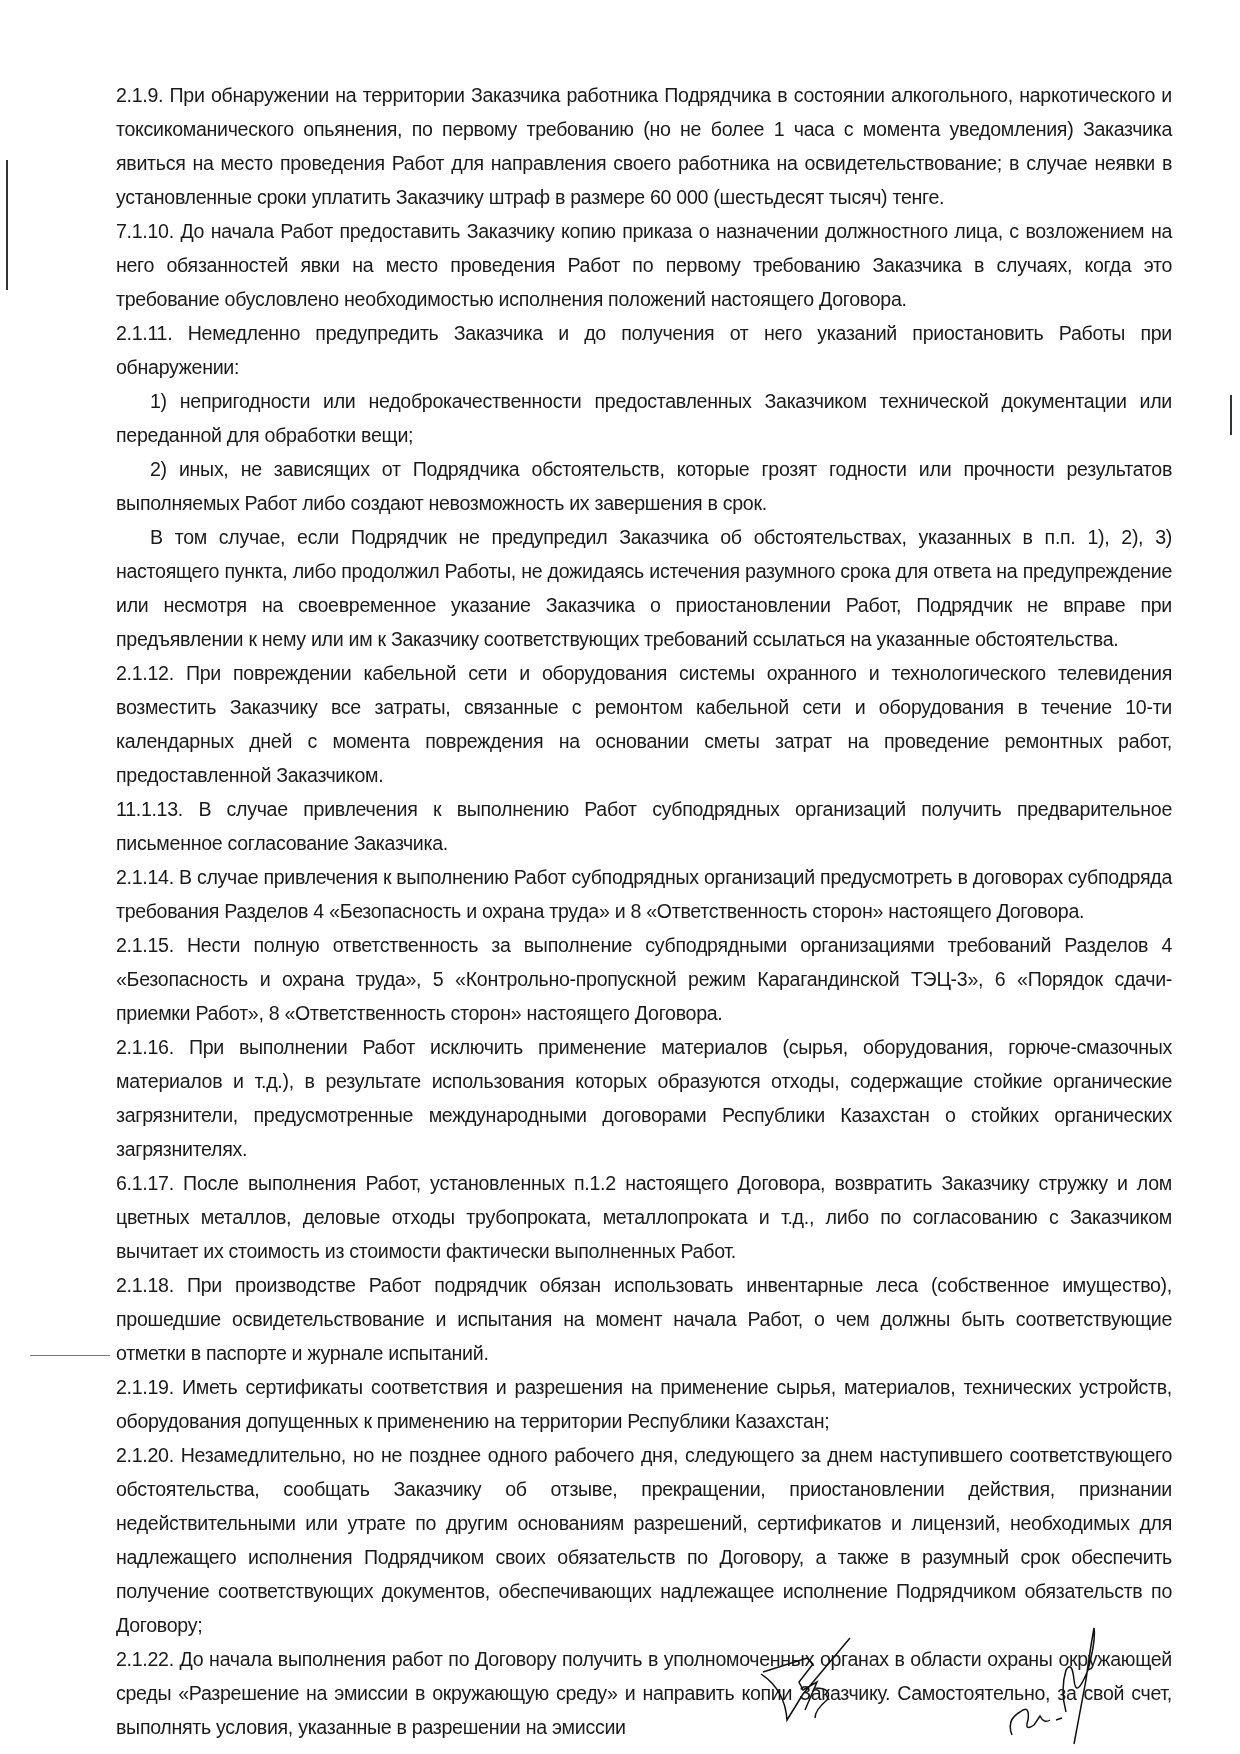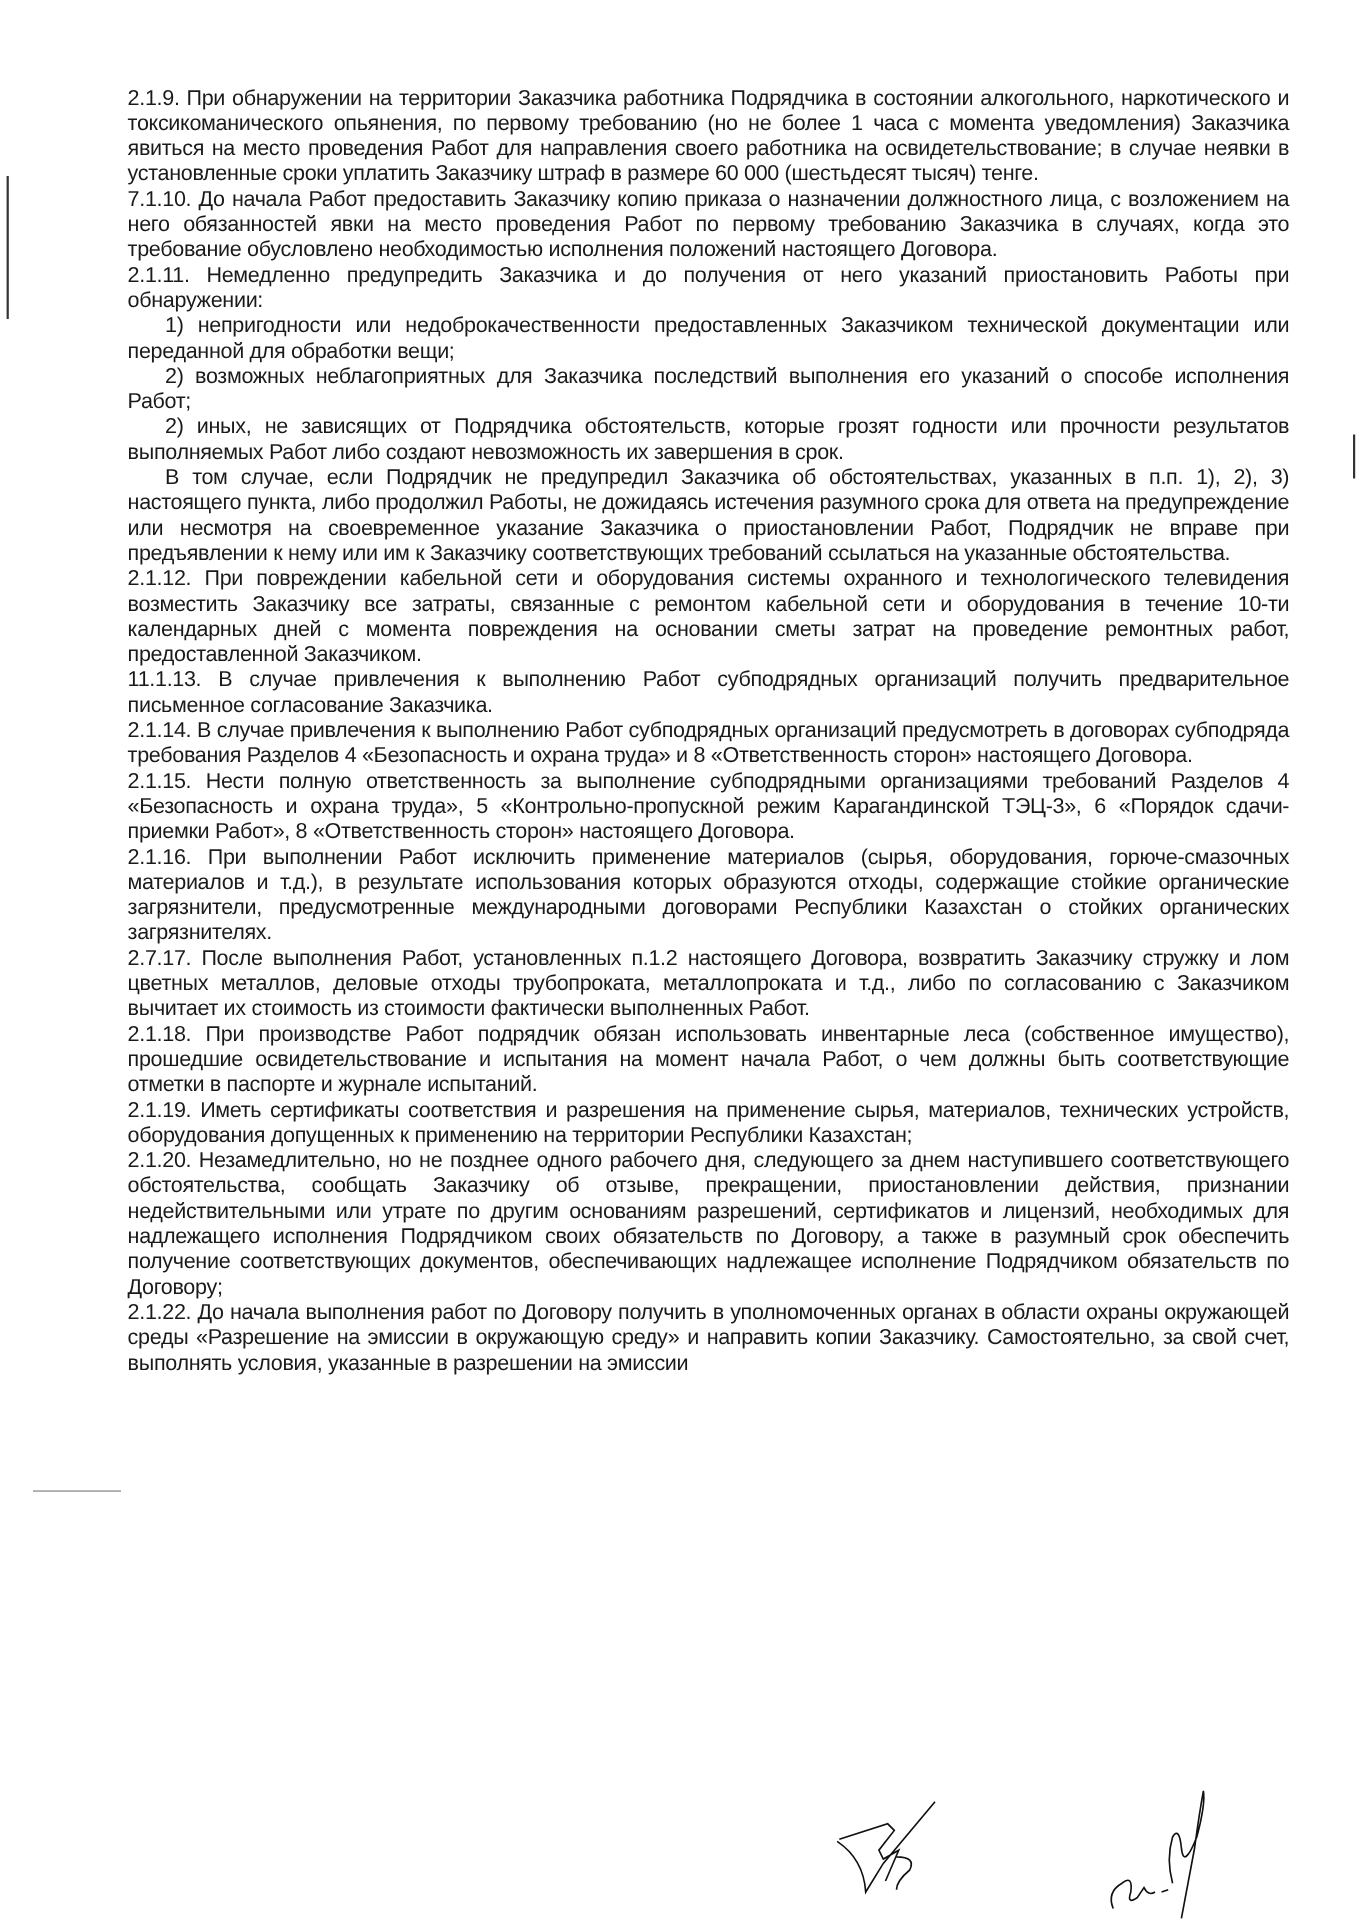--- a/index.html
+++ b/index.html
@@ -1,43 +1,42 @@
 <!DOCTYPE html>
 <html><head>
 <meta charset="utf-8">
 <style>
   html, body { margin: 0; padding: 0; background: #ffffff; }
   body { width: 1240px; height: 1754px; position: relative; overflow: hidden; }
   .page {
     position: absolute; left: 116px; top: 78px; width: 1056px;
-    font-family: "Liberation Sans", sans-serif; font-size: 19.6px; line-height: 23px;
+    font-family: "Liberation Sans", sans-serif; font-size: 19.6px; line-height: 34px;
     color: #1a1a1a; text-align: justify; letter-spacing: -0.3px;
   }
   .p { margin: 0; }
   .ind { text-indent: 34px; }
   .sig { position: absolute; }
   .mark { position: absolute; background: #333; }
 </style>
 </head>
 <body>
 
 <div class="page">
   <p class="p">2.1.9. При обнаружении на территории Заказчика работника Подрядчика в состоянии алкогольного, наркотического и токсикоманического опьянения, по первому требованию (но не более 1 часа с момента уведомления) Заказчика явиться на место проведения Работ для направления своего работника на освидетельствование; в случае неявки в установленные сроки уплатить Заказчику штраф в размере 60 000 (шестьдесят тысяч) тенге.</p>
   <p class="p">7.1.10. До начала Работ предоставить Заказчику копию приказа о назначении должностного лица, с возложением на него обязанностей явки на место проведения Работ по первому требованию Заказчика в случаях, когда это требование обусловлено необходимостью исполнения положений настоящего Договора.</p>
   <p class="p">2.1.11. Немедленно предупредить Заказчика и до получения от него указаний приостановить Работы при обнаружении:</p>
   <p class="p ind">1) непригодности или недоброкачественности предоставленных Заказчиком технической документации или переданной для обработки вещи;</p>
-  <p class="p ind">2) возможных неблагоприятных для Заказчика последствий выполнения его указаний о способе исполнения Работ;</p>
   <p class="p ind">2) иных, не зависящих от Подрядчика обстоятельств, которые грозят годности или прочности результатов выполняемых Работ либо создают невозможность их завершения в срок.</p>
   <p class="p ind">В том случае, если Подрядчик не предупредил Заказчика об обстоятельствах, указанных в п.п. 1), 2), 3) настоящего пункта, либо продолжил Работы, не дожидаясь истечения разумного срока для ответа на предупреждение или несмотря на своевременное указание Заказчика о приостановлении Работ, Подрядчик не вправе при предъявлении к нему или им к Заказчику соответствующих требований ссылаться на указанные обстоятельства.</p>
   <p class="p">2.1.12. При повреждении кабельной сети и оборудования системы охранного и технологического телевидения возместить Заказчику все затраты, связанные с ремонтом кабельной сети и оборудования в течение 10-ти календарных дней с момента повреждения на основании сметы затрат на проведение ремонтных работ, предоставленной Заказчиком.</p>
   <p class="p">11.1.13. В случае привлечения к выполнению Работ субподрядных организаций получить предварительное письменное согласование Заказчика.</p>
   <p class="p">2.1.14. В случае привлечения к выполнению Работ субподрядных организаций предусмотреть в договорах субподряда требования Разделов 4 «Безопасность и охрана труда» и 8 «Ответственность сторон» настоящего Договора.</p>
   <p class="p">2.1.15. Нести полную ответственность за выполнение субподрядными организациями требований Разделов 4 «Безопасность и охрана труда», 5 «Контрольно-пропускной режим Карагандинской ТЭЦ-3», 6 «Порядок сдачи-приемки Работ», 8 «Ответственность сторон» настоящего Договора.</p>
   <p class="p">2.1.16. При выполнении Работ исключить применение материалов (сырья, оборудования, горюче-смазочных материалов и т.д.), в результате использования которых образуются отходы, содержащие стойкие органические загрязнители, предусмотренные международными договорами Республики Казахстан о стойких органических загрязнителях.</p>
-  <p class="p">2.7.17. После выполнения Работ, установленных п.1.2 настоящего Договора, возвратить Заказчику стружку и лом цветных металлов, деловые отходы трубопроката, металлопроката и т.д., либо по согласованию с Заказчиком вычитает их стоимость из стоимости фактически выполненных Работ.</p>
+  <p class="p">6.1.17. После выполнения Работ, установленных п.1.2 настоящего Договора, возвратить Заказчику стружку и лом цветных металлов, деловые отходы трубопроката, металлопроката и т.д., либо по согласованию с Заказчиком вычитает их стоимость из стоимости фактически выполненных Работ.</p>
   <p class="p">2.1.18. При производстве Работ подрядчик обязан использовать инвентарные леса (собственное имущество), прошедшие освидетельствование и испытания на момент начала Работ, о чем должны быть соответствующие отметки в паспорте и журнале испытаний.</p>
   <p class="p">2.1.19. Иметь сертификаты соответствия и разрешения на применение сырья, материалов, технических устройств, оборудования допущенных к применению на территории Республики Казахстан;</p>
   <p class="p">2.1.20. Незамедлительно, но не позднее одного рабочего дня, следующего за днем наступившего соответствующего обстоятельства, сообщать Заказчику об отзыве, прекращении, приостановлении действия, признании недействительными или утрате по другим основаниям разрешений, сертификатов и лицензий, необходимых для надлежащего исполнения Подрядчиком своих обязательств по Договору, а также в разумный срок обеспечить получение соответствующих документов, обеспечивающих надлежащее исполнение Подрядчиком обязательств по Договору;</p>
   <p class="p">2.1.22. До начала выполнения работ по Договору получить в уполномоченных органах в области охраны окружающей среды «Разрешение на эмиссии в окружающую среду» и направить копии Заказчику. Самостоятельно, за свой счет, выполнять условия, указанные в разрешении на эмиссии</p>
 </div>
 
 <div class="mark" style="left:6px; top:160px; width:2px; height:130px;"></div>
 <div class="mark" style="left:30px; top:1355px; width:80px; height:1px; background:#777;"></div>
 <div class="mark" style="left:1230px; top:395px; width:2px; height:40px;"></div>
 

